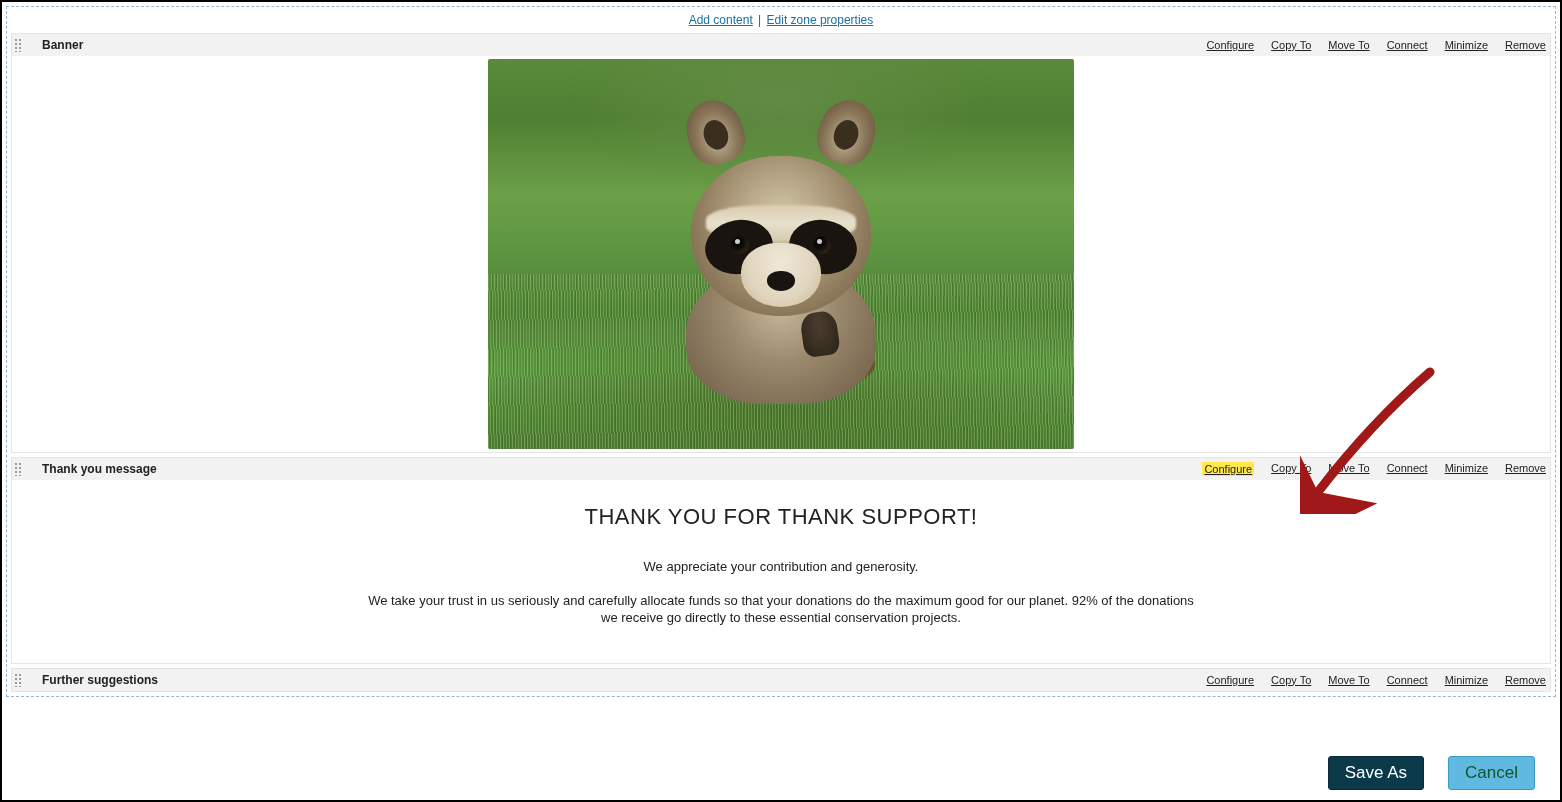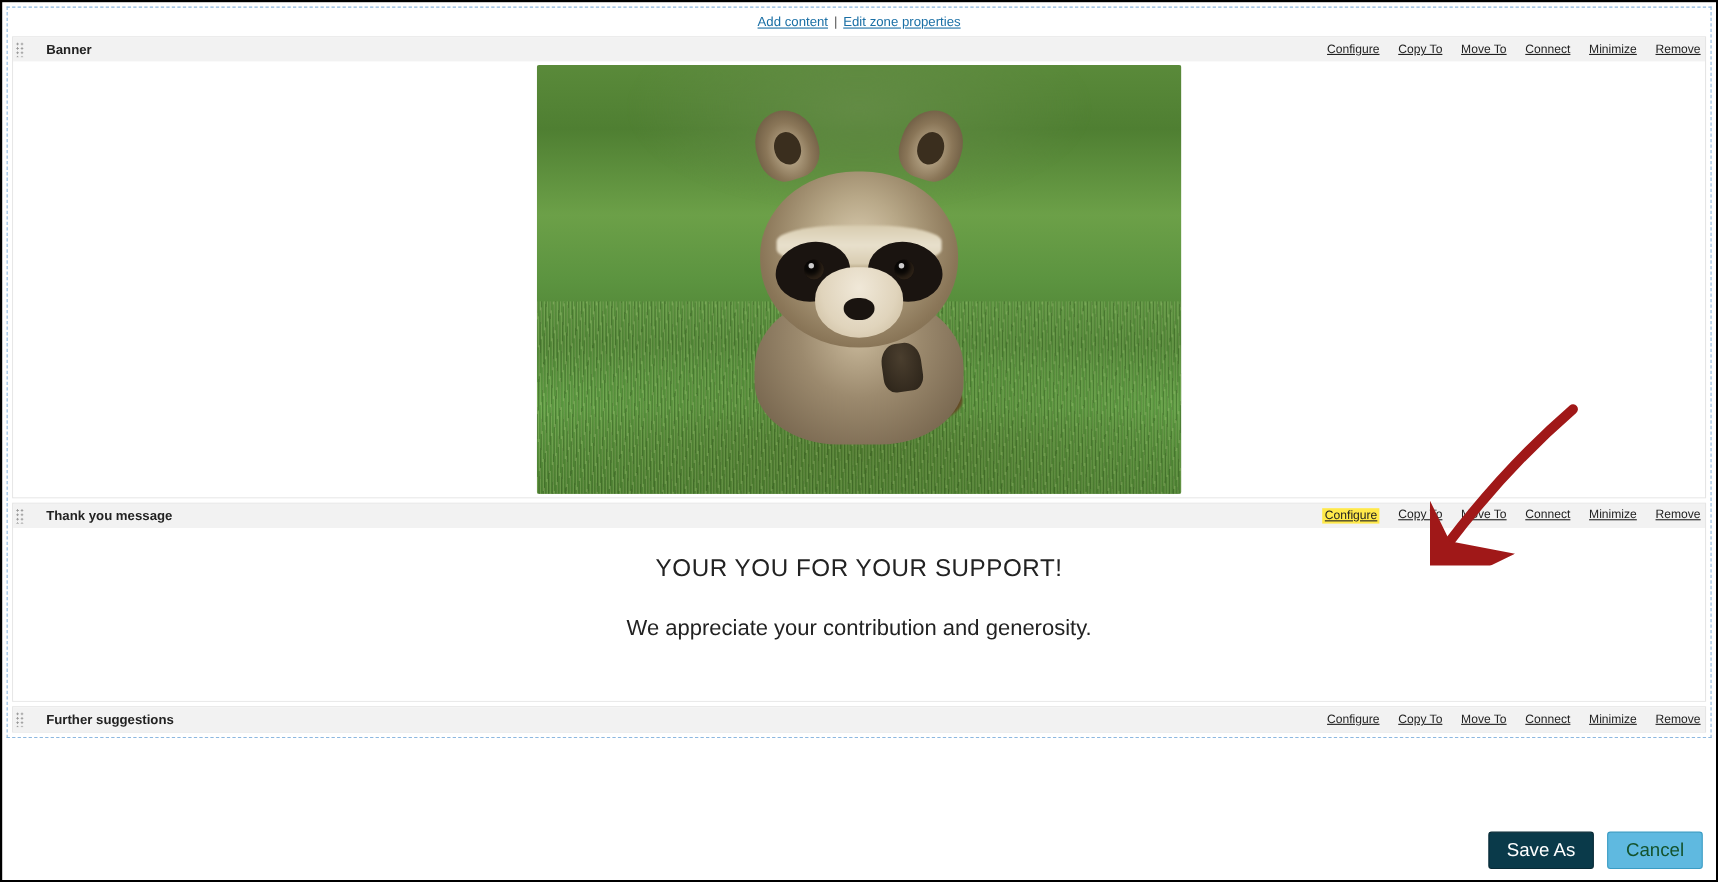--- a/index.html
+++ b/index.html
@@ -233,41 +233,41 @@
     text-align: center;
     padding: 24px 40px 36px 40px;
     color: #222;
   }
   .ty-title {
     font-size: 22px;
     letter-spacing: 0.5px;
     margin-bottom: 28px;
   }
   .ty-line {
-    font-size: 20px;
+    font-size: 13px;
     line-height: 1.35;
   }
   .ty-gap { height: 16px; }
 
   
   .arrow-svg {
     position: absolute;
     right: 120px;
     top: 362px;
     width: 140px;
     height: 150px;
     pointer-events: none;
   }
 
   .bottom-buttons {
     position: absolute;
-    right: 12px;
+    right: 25px;
     bottom: 10px;
     display: flex;
-    gap: 12px;
+    gap: 24px;
     justify-content: center;
   }
   .btn {
     font-size: 17px;
     padding: 6px 16px;
     border: 1px solid #888;
     border-radius: 3px;
     cursor: pointer;
   }
   .btn-saveas {
@@ -345,23 +345,25 @@
         <div class="widget-actions">
           <a href="#" class="highlighted">Configure</a>
           <a href="#">Copy To</a>
           <a href="#">Move To</a>
           <a href="#">Connect</a>
           <a href="#">Minimize</a>
           <a href="#">Remove</a>
         </div>
       </div>
       <div class="widget-body thankyou-body">
-        <div class="ty-title">YOUR YOU FOR YOUR SUPPORT!</div>
+        <div class="ty-title">THANK YOU FOR THANK SUPPORT!</div>
         <div class="ty-line">We appreciate your contribution and generosity.</div>
         <div class="ty-gap"></div>
+        <div class="ty-line">We take your trust in us seriously and carefully allocate funds so that your donations do the maximum good for our planet. 92% of the donations</div>
+        <div class="ty-line">we receive go directly to these essential conservation projects.</div>
       </div>
     </div>
 
     <div class="widget further-widget">
       <div class="widget-header">
         <div class="widget-title">
           <span class="drag-dots"></span>
           <span>Further suggestions</span>
         </div>
         <div class="widget-actions">

